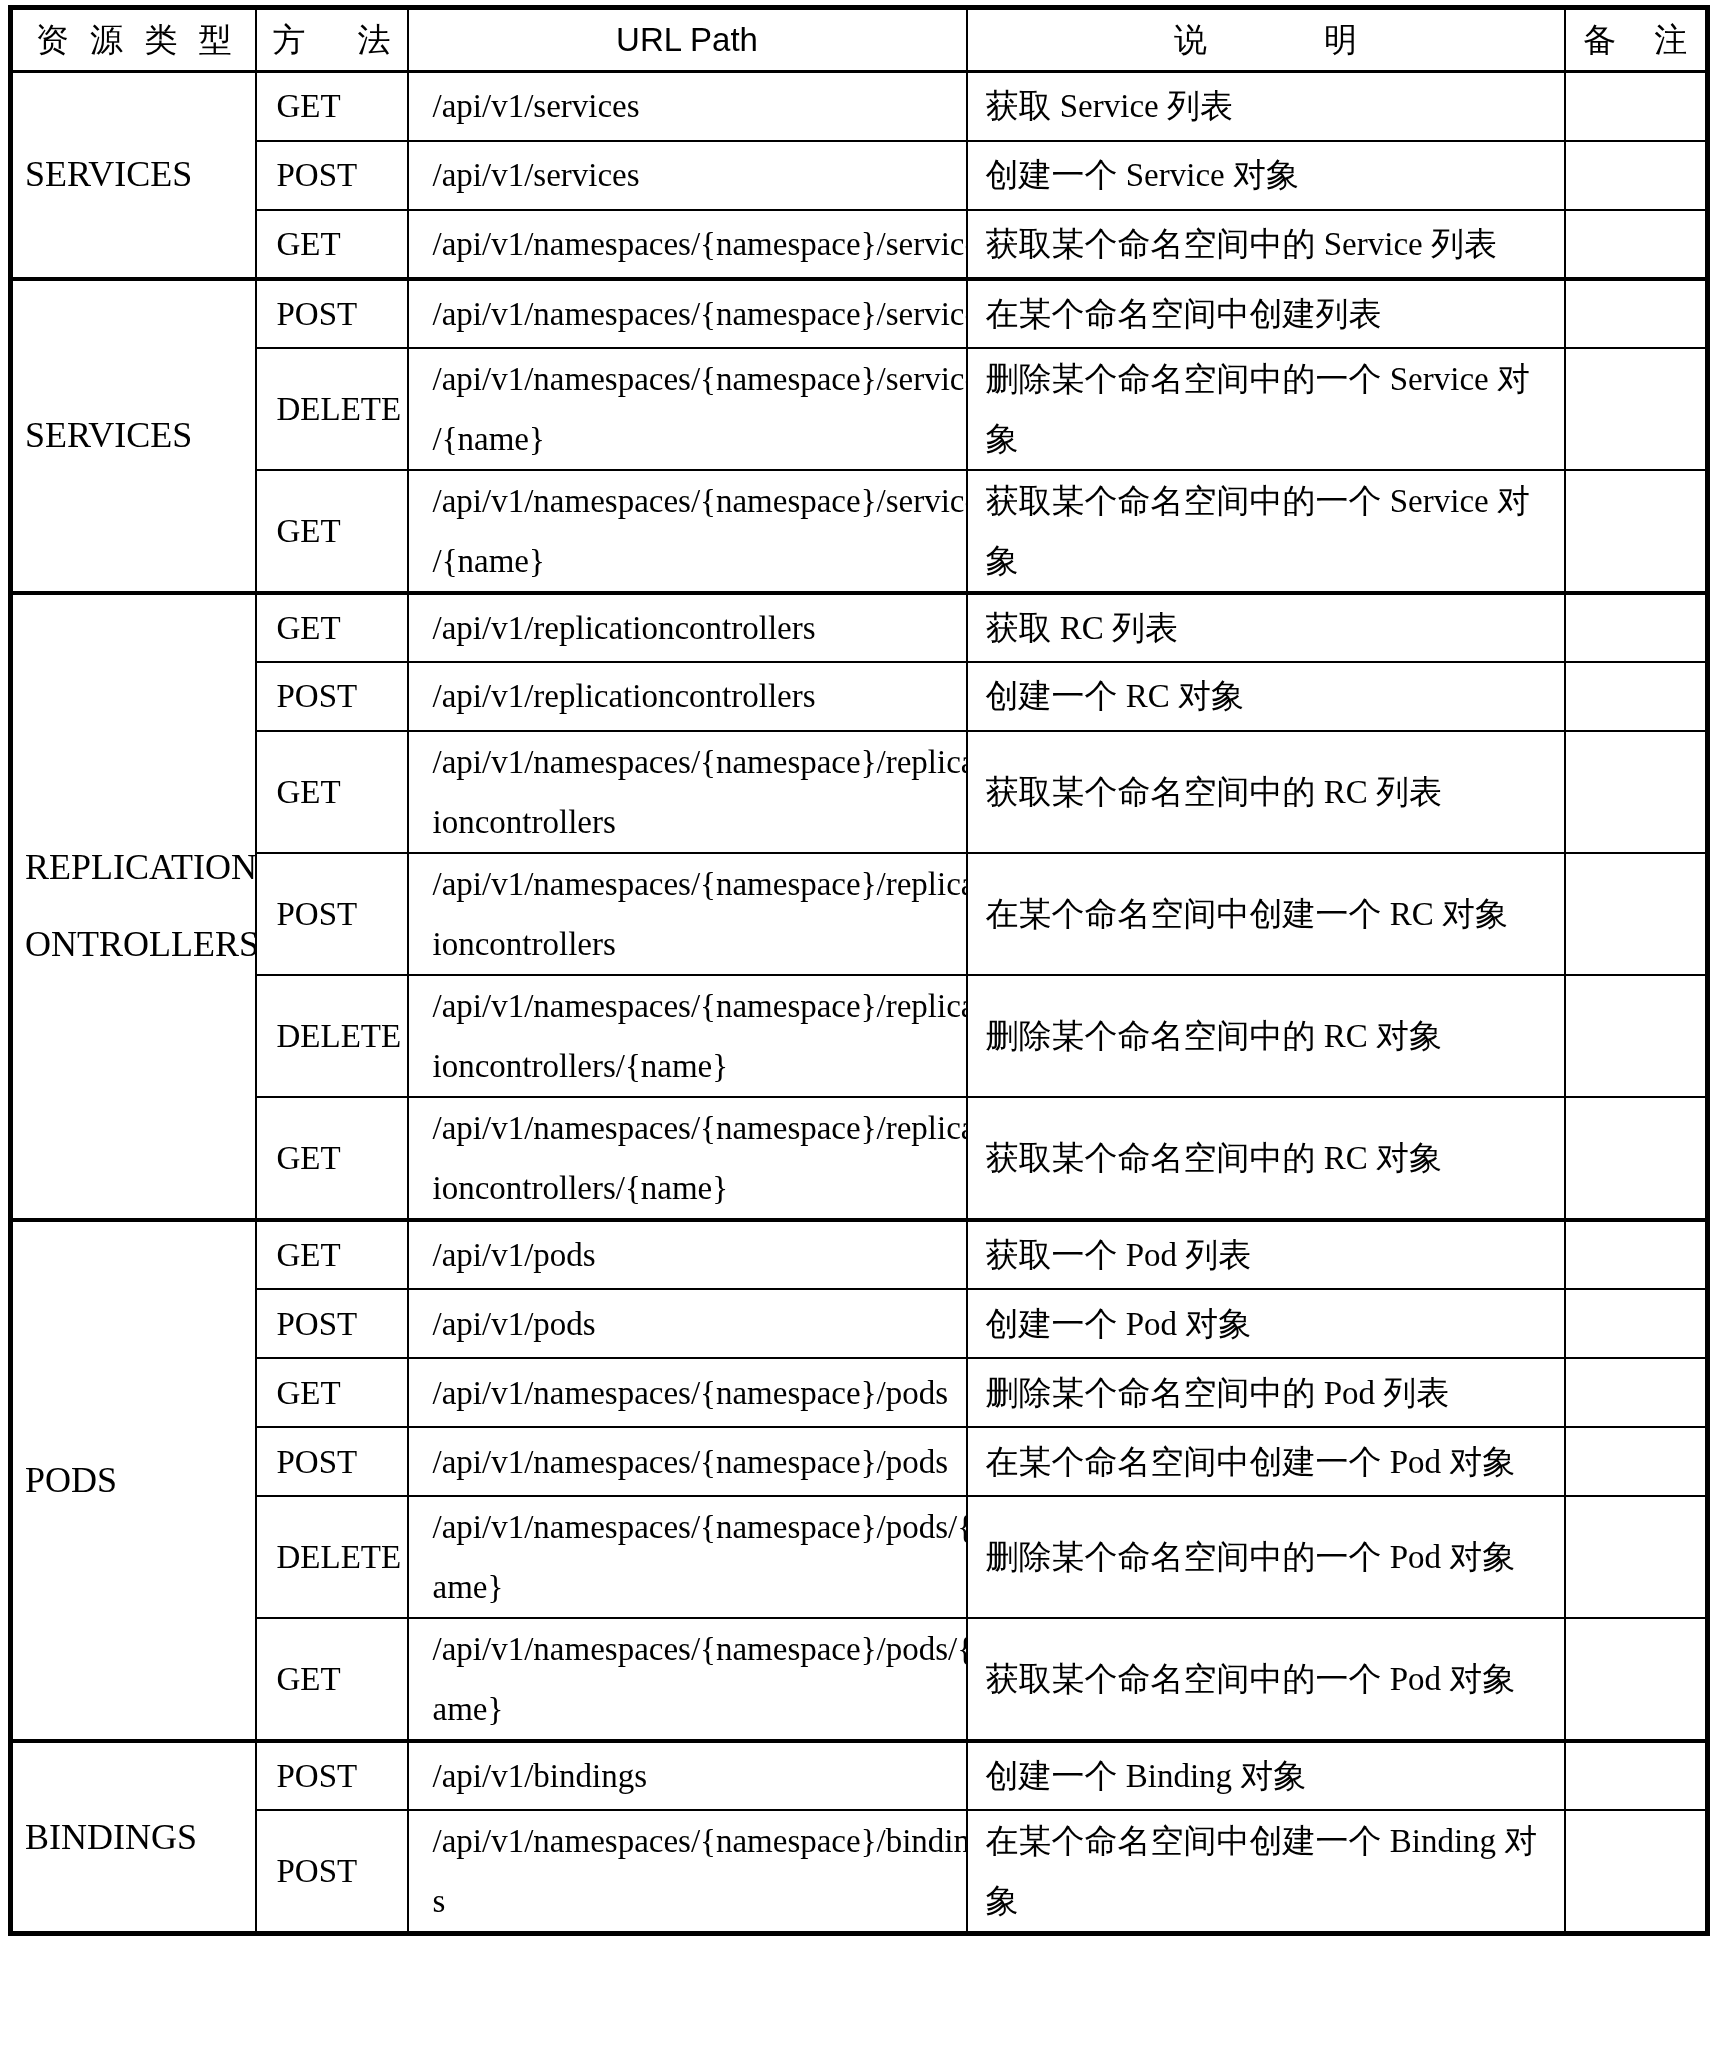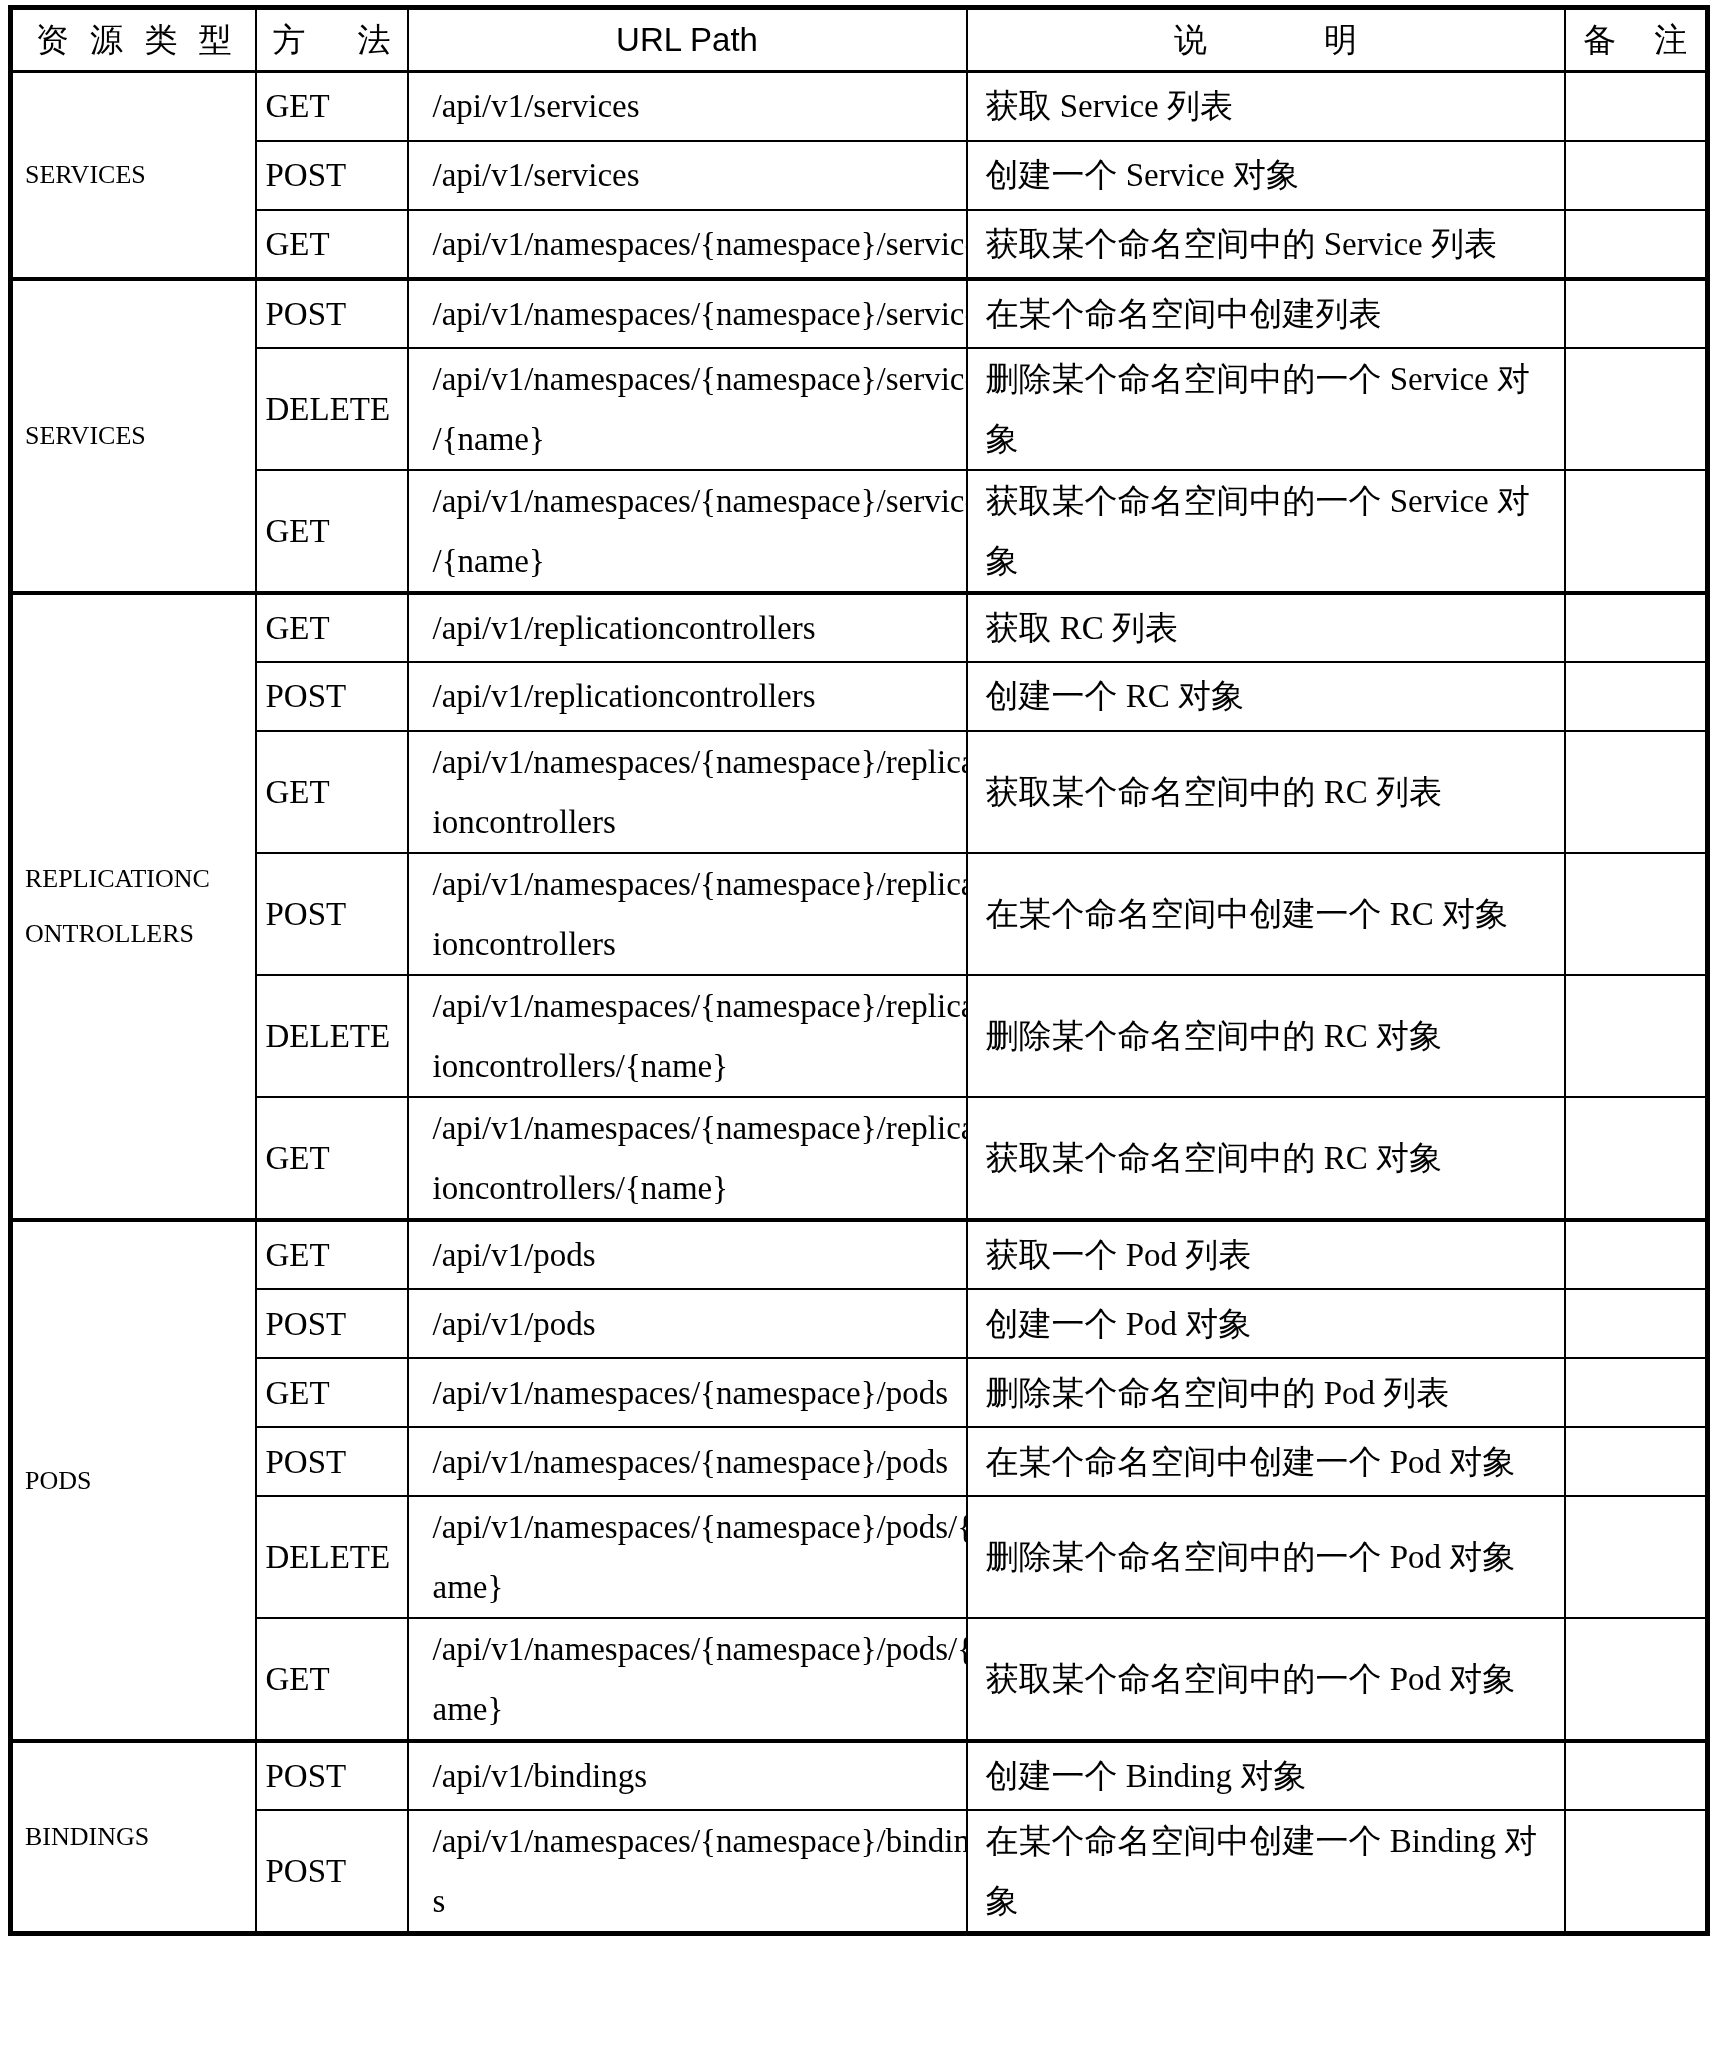--- a/index.html
+++ b/index.html
@@ -37,26 +37,26 @@
     font-family: "Liberation Sans", sans-serif;
     font-size: 33px;
     border-bottom: 3px solid #000;
     padding: 0 14px;
   }
   tr.short { height: 69px; }
   tr.tall  { height: 97px; }
   tr.group-start td { border-top: 4px solid #000; }
 
   td.resource {
-    font-size: 26px;
+    font-size: 36px;
     line-height: 2.15;
     white-space: pre-line;
     padding-left: 12px;
   }
-  td.method { padding-left: 9px; }
+  td.method { padding-left: 20px; }
   td.url {
     white-space: pre-line;
     padding-left: 24px;
     padding-right: 2px;
   }
   td.desc { padding-left: 18px; padding-right: 4px; }
   td.remarks { padding: 0; }
 
   .spread {
     display: flex;

